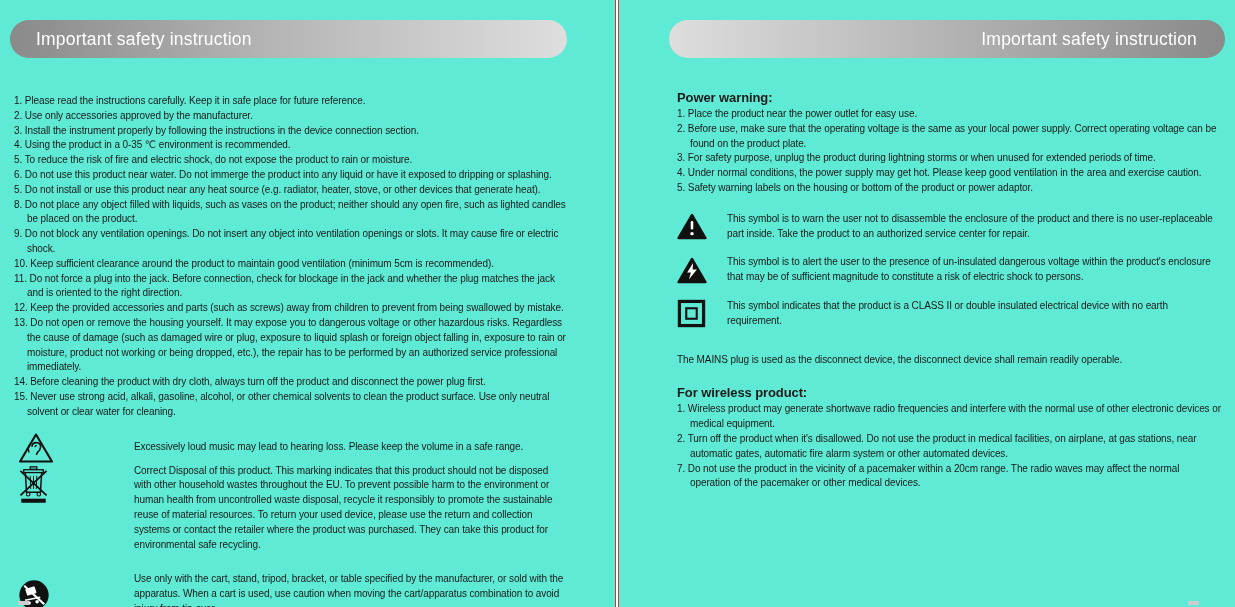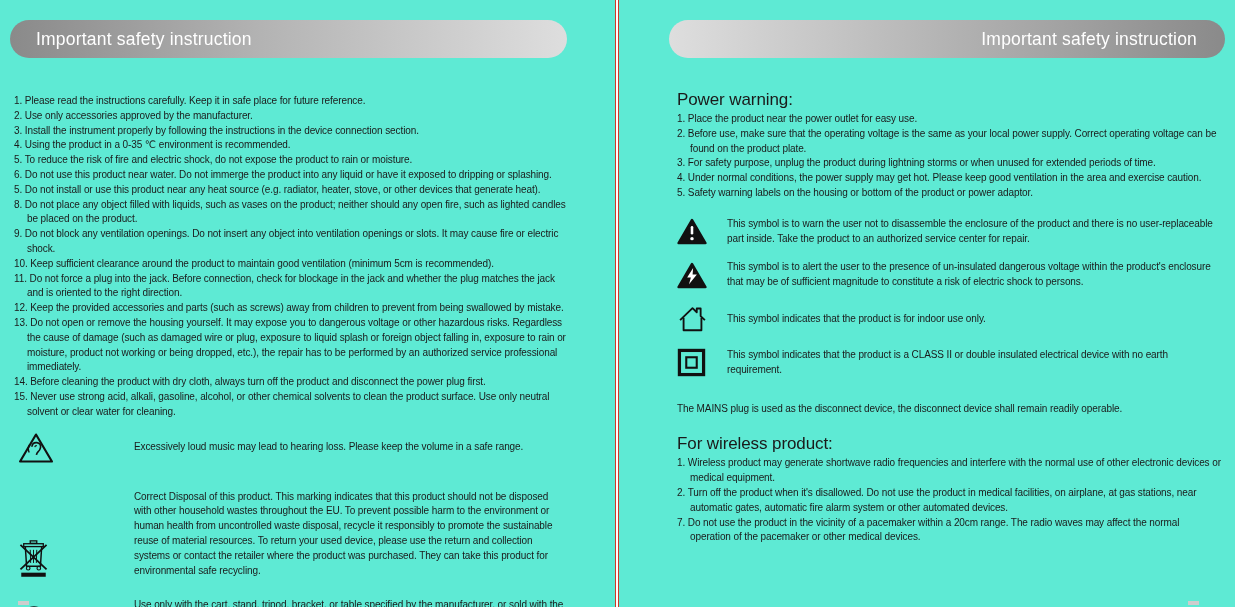--- a/index.html
+++ b/index.html
@@ -32,35 +32,35 @@
     background:linear-gradient(90deg,#dedede 0%,#b3b3b3 50%,#8a8a8a 100%);
     justify-content:flex-end; padding-right:28px;
   }
 
   .txt { font-size:10px; line-height:14.8px; letter-spacing:-0.1px; }
 
   .page-left  .list { margin:36px 0 0 14px; width:552px; }
   .page-right .list { margin:2px 0 0 57px;  width:545px; }
   .li { margin:0; padding-left:13px; text-indent:-13px; }
 
-  .subhead { margin:32px 0 0 57px; font-size:17px; font-weight:400; letter-spacing:-0.1px; }
+  .subhead { margin:32px 0 0 57px; font-size:13px; font-weight:700; letter-spacing:-0.1px; }
   .subhead.wireless { margin-top:18px; }
 
   .symbols { margin:16px 0 0 57px; width:545px; }
   .symrow { display:flex; align-items:center; margin-top:14px; }
   .symrow .sicon { flex:0 0 50px; display:flex; align-items:center; }
   .symrow p { margin:0; }
 
   .mains { margin:24px 0 4px 57px; width:545px; }
 
   .notice { display:flex; margin-left:14px; width:552px; }
   .notice .nicon { flex:0 0 116px; padding-left:4px; display:flex; align-items:flex-start; }
   .notice p { margin:0; }
   .notice-hearing { margin-top:12px; align-items:center; }
-  .notice-weee    { margin-top:26px; align-items:flex-end; }
+  .notice-weee    { align-items:flex-start; }
   .notice-cart    { margin-top:20px; align-items:center; }
 
   .stub { position:absolute; bottom:2px; height:4px; width:11px; background:#cdcdcd; }
   .stub-left  { left:18px; }
   .stub-right { right:36px; }
 
   svg { display:block; }
 </style>
 </head>
 <body>
@@ -168,29 +168,20 @@
       <div class="symrow">
         <span class="sicon">
           <svg width="30" height="27" viewBox="0 0 40 36">
             <path d="M20 2.5 L38 33.5 L2 33.5 Z" fill="#111" stroke="#111" stroke-width="3" stroke-linejoin="round"></path>
             <path d="M21.5 8 L13.5 20.5 L18.5 20.5 L16 29.5 L26.5 16.5 L20.8 16.5 Z" fill="#fff"></path>
           </svg>
         </span>
         <p>This symbol is to alert the user to the presence of un-insulated dangerous voltage within the product's enclosure that may be of sufficient magnitude to constitute a risk of electric shock to persons.</p>
       </div>
 
-      <div class="symrow">
-        <span class="sicon">
-          <svg width="31" height="30" viewBox="0 0 40 38">
-            <path d="M4 20.5 L20 5 L25.5 10.3 L25.5 5.5 L30.5 5.5 L30.5 15.2 L36 20.5" fill="none" stroke="#111" stroke-width="2.4" stroke-linejoin="round"></path>
-            <path d="M8.5 17.5 L8.5 33.5 L31.5 33.5 L31.5 17.5" fill="none" stroke="#111" stroke-width="2.4" stroke-linejoin="round"></path>
-          </svg>
-        </span>
-        <p>This symbol indicates that the product is for indoor use only.</p>
-      </div>
 
       <div class="symrow">
         <span class="sicon">
           <svg width="29" height="29" viewBox="0 0 36 36">
             <rect x="3" y="3" width="30" height="30" fill="none" stroke="#111" stroke-width="4"></rect>
             <rect x="11.5" y="11.5" width="13" height="13" fill="none" stroke="#111" stroke-width="2.6"></rect>
           </svg>
         </span>
         <p>This symbol indicates that the product is a CLASS II or double insulated electrical device with no earth requirement.</p>
       </div>

